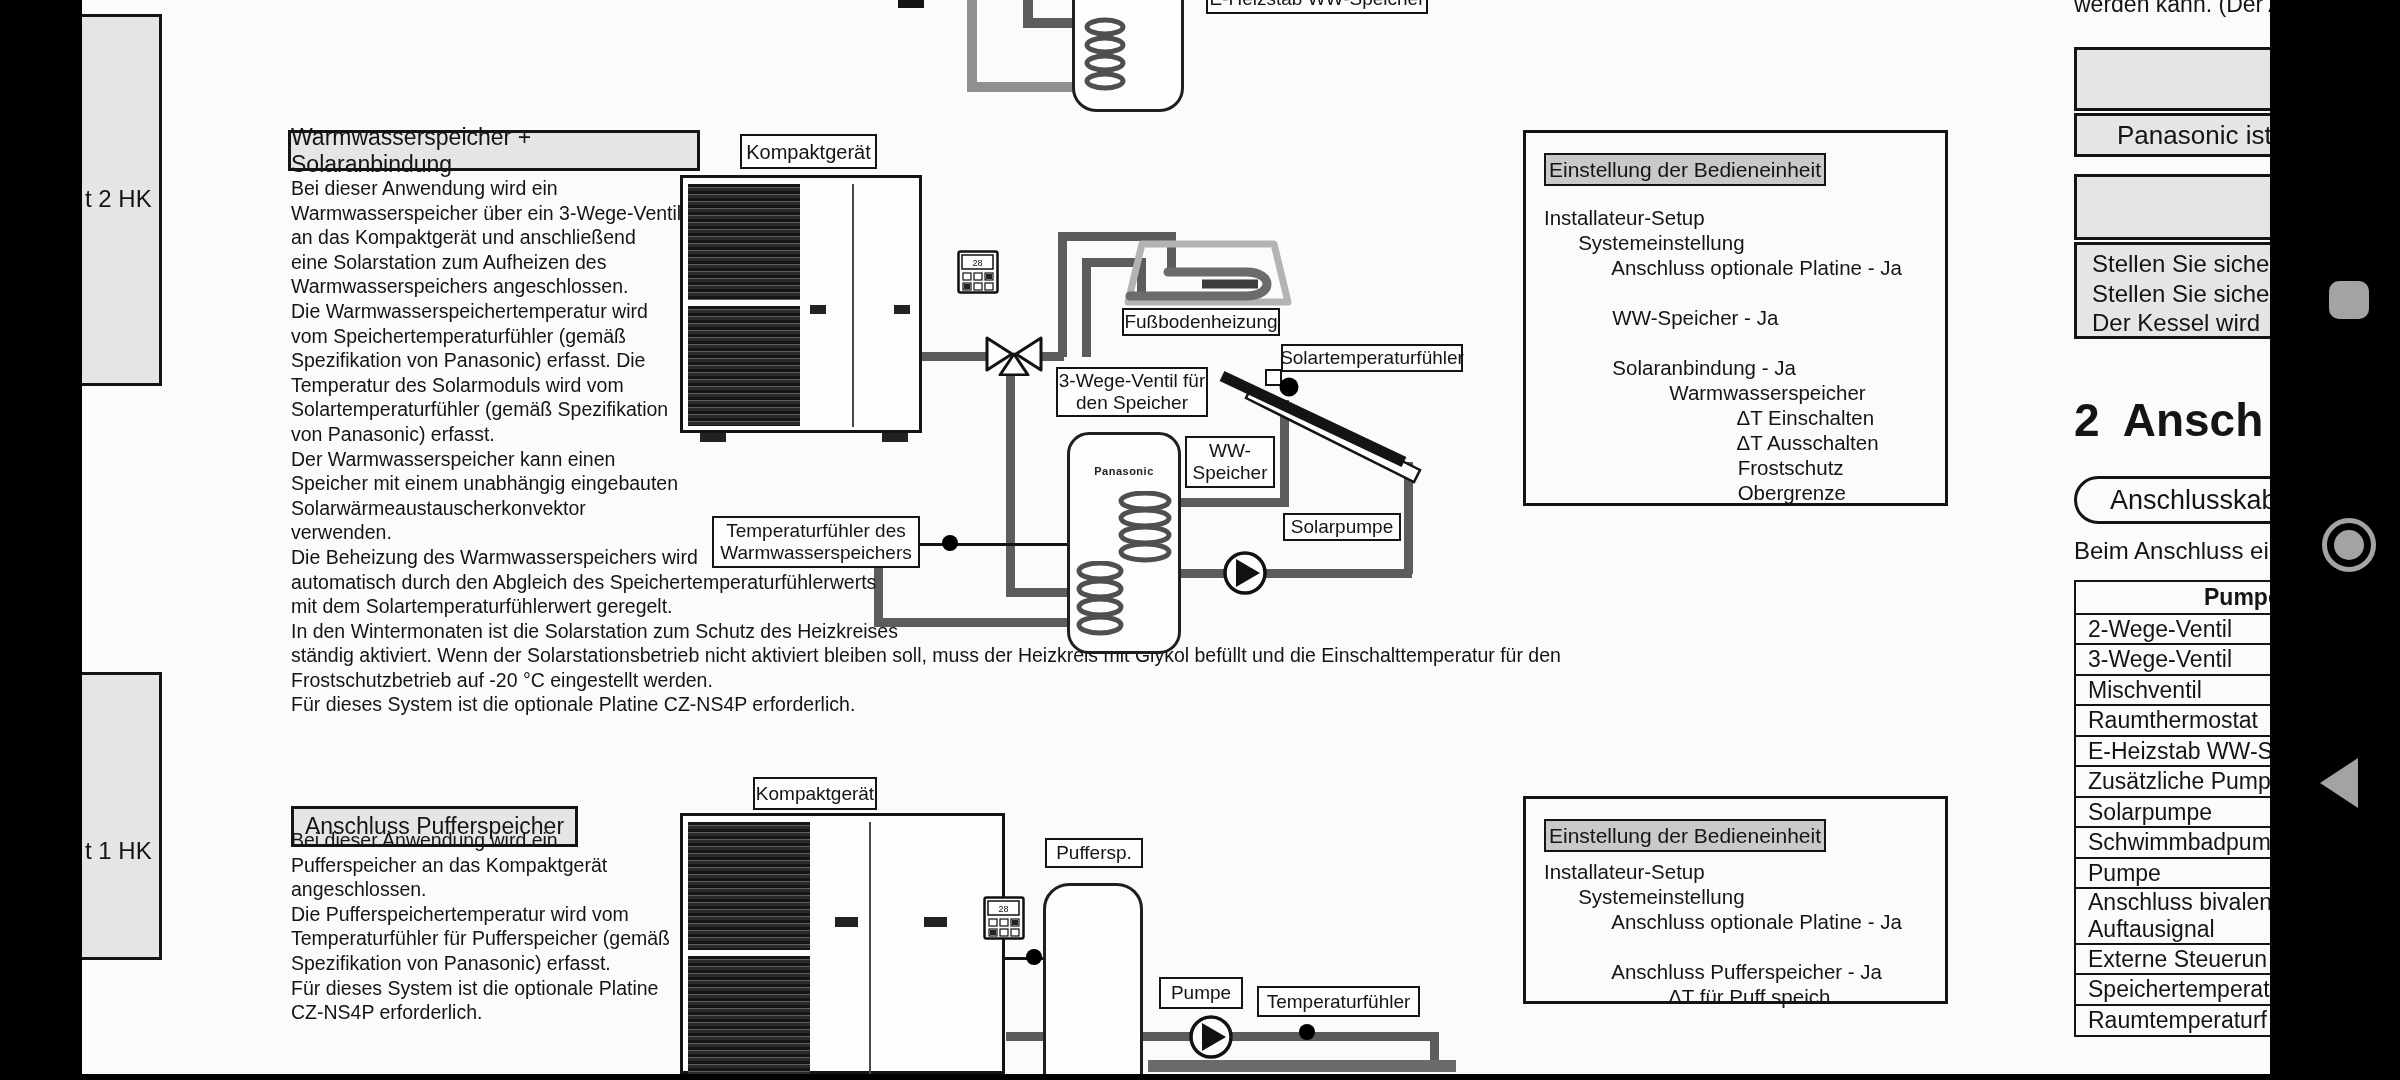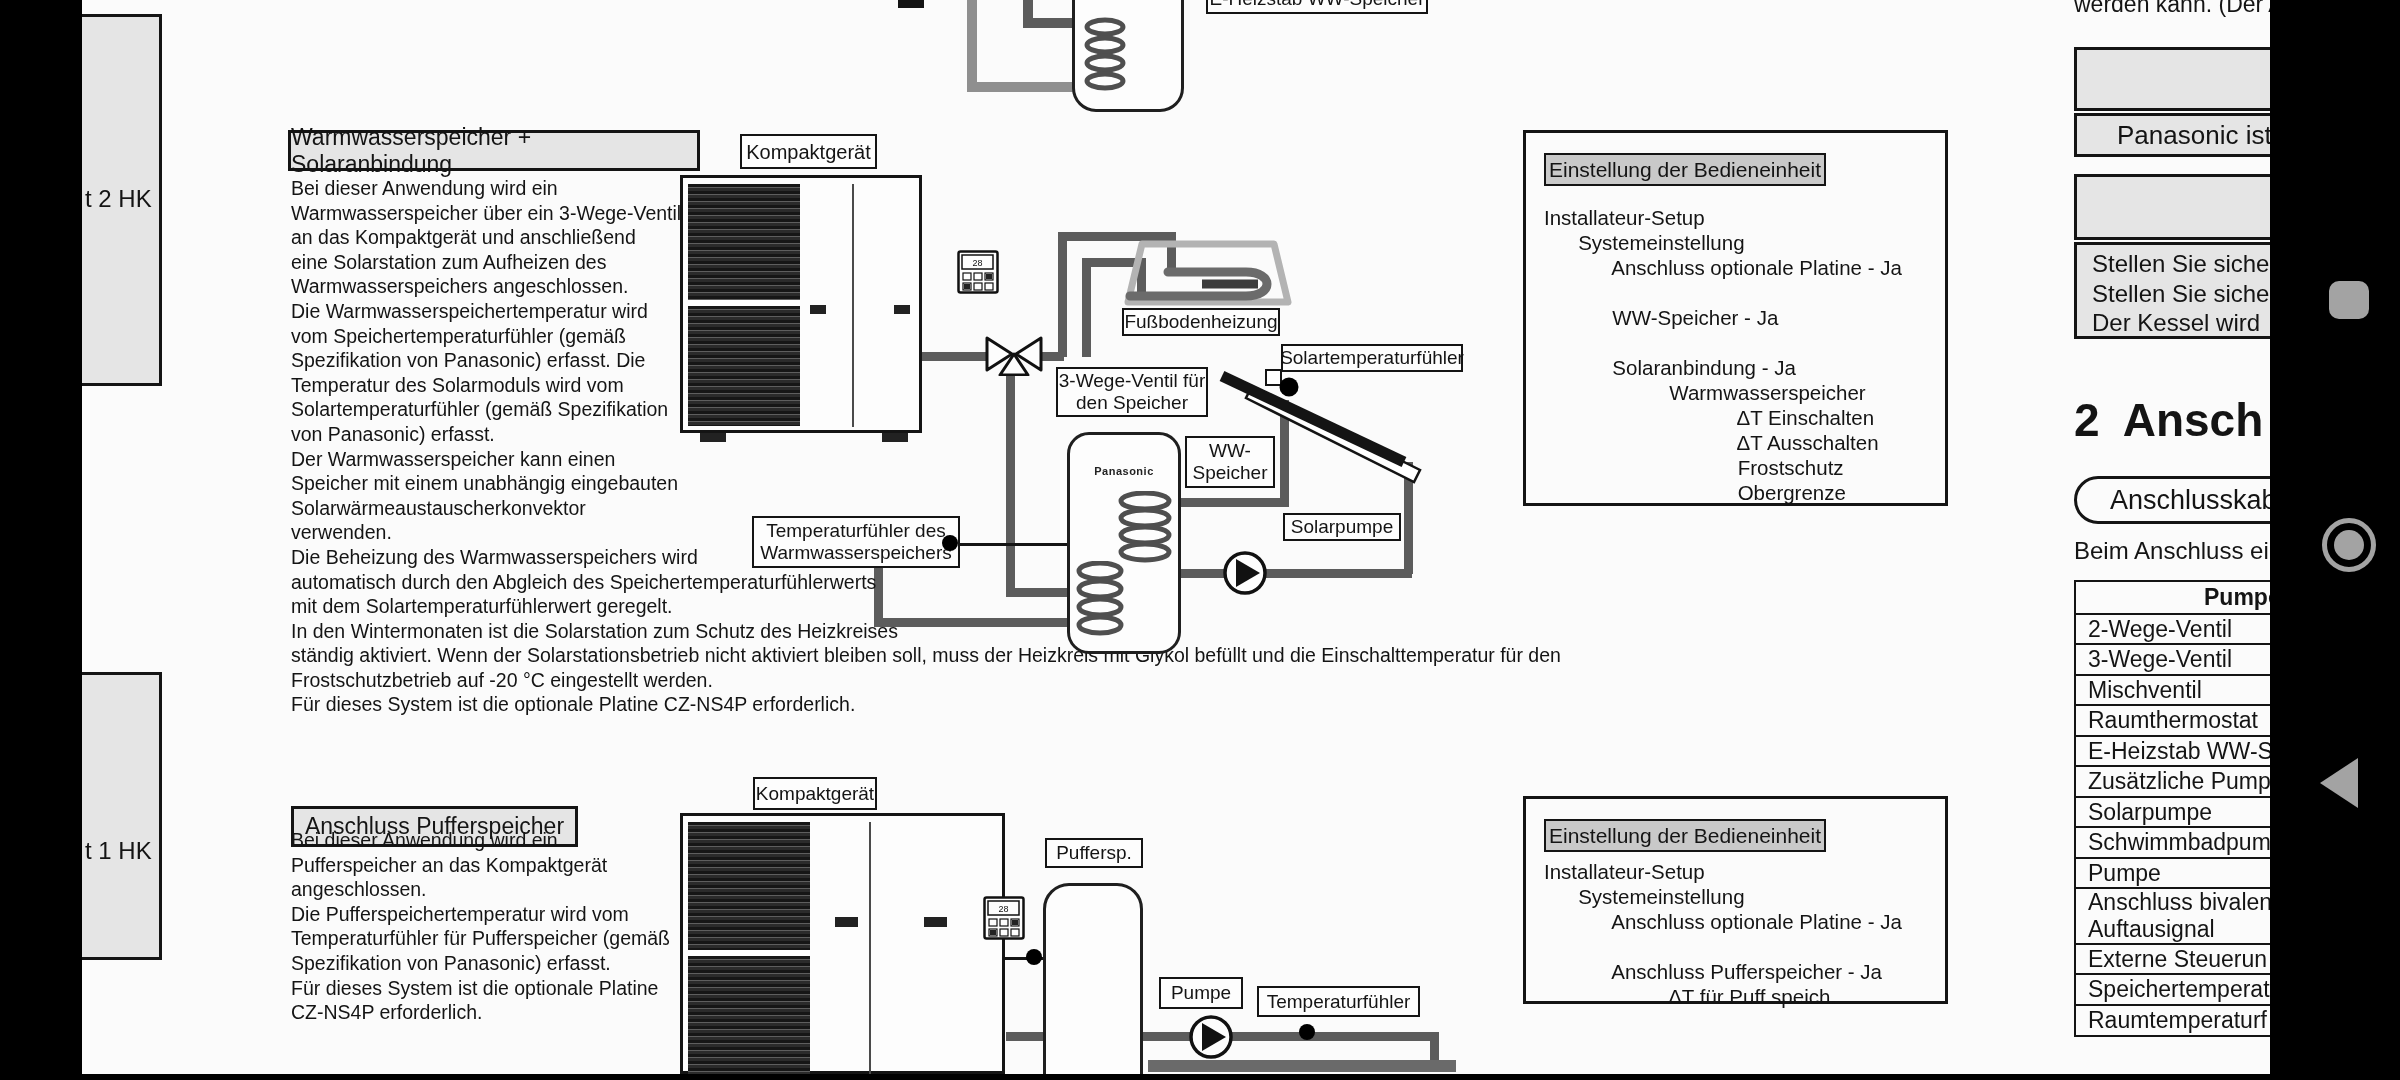--- a/index.html
+++ b/index.html
@@ -176,21 +176,21 @@
   </svg>
 </div>
 
 <div class="a lbl" style="left:1122px;top:308px;width:158px;height:28px">Fußbodenheizung</div>
 <div class="a lbl" style="left:1056px;top:367px;width:152px;height:50px">3-Wege-Ventil für
 den Speicher</div>
 <div class="a lbl" style="left:1281px;top:344px;width:182px;height:28px">Solartemperaturfühler</div>
 <div class="a lbl" style="left:1185px;top:436px;width:90px;height:52px">WW-
 Speicher</div>
 <div class="a lbl" style="left:1283px;top:513px;width:118px;height:28px">Solarpumpe</div>
-<div class="a lbl" style="left:752px;top:516px;width:208px;height:52px">Temperaturfühler des
+<div class="a lbl" style="left:712px;top:516px;width:208px;height:52px">Temperaturfühler des
 Warmwasserspeichers</div>
 
 <div class="a sbox" style="left:1523px;top:130px;width:425px;height:376px">
   <div class="a ghdr" style="left:18px;top:20px;width:282px;height:33px">Einstellung der Bedieneinheit</div>
   <div class="a s1" style="left:18px;top:72px">
       <div class="sline">Installateur-Setup</div>
       <div class="sline">      Systemeinstellung</div>
       <div class="sline">            Anschluss optionale Platine - Ja</div>
       <div class="sline"> </div>
       <div class="sline">            WW-Speicher - Ja</div>

